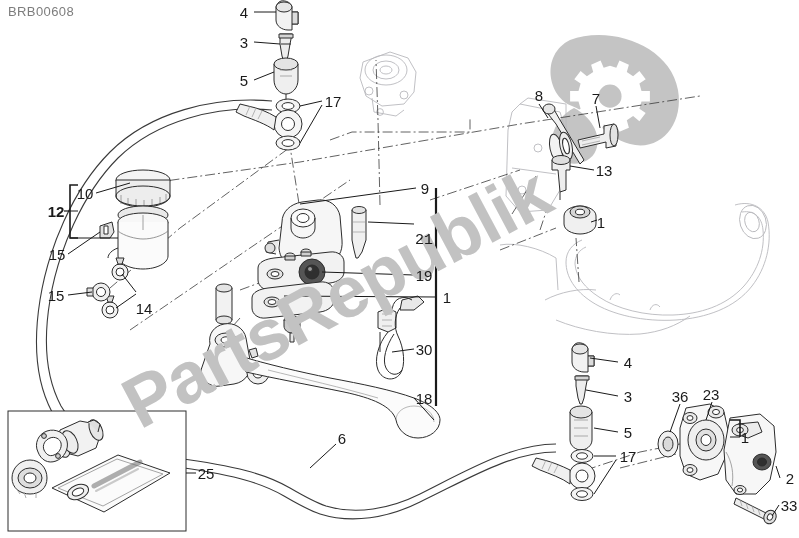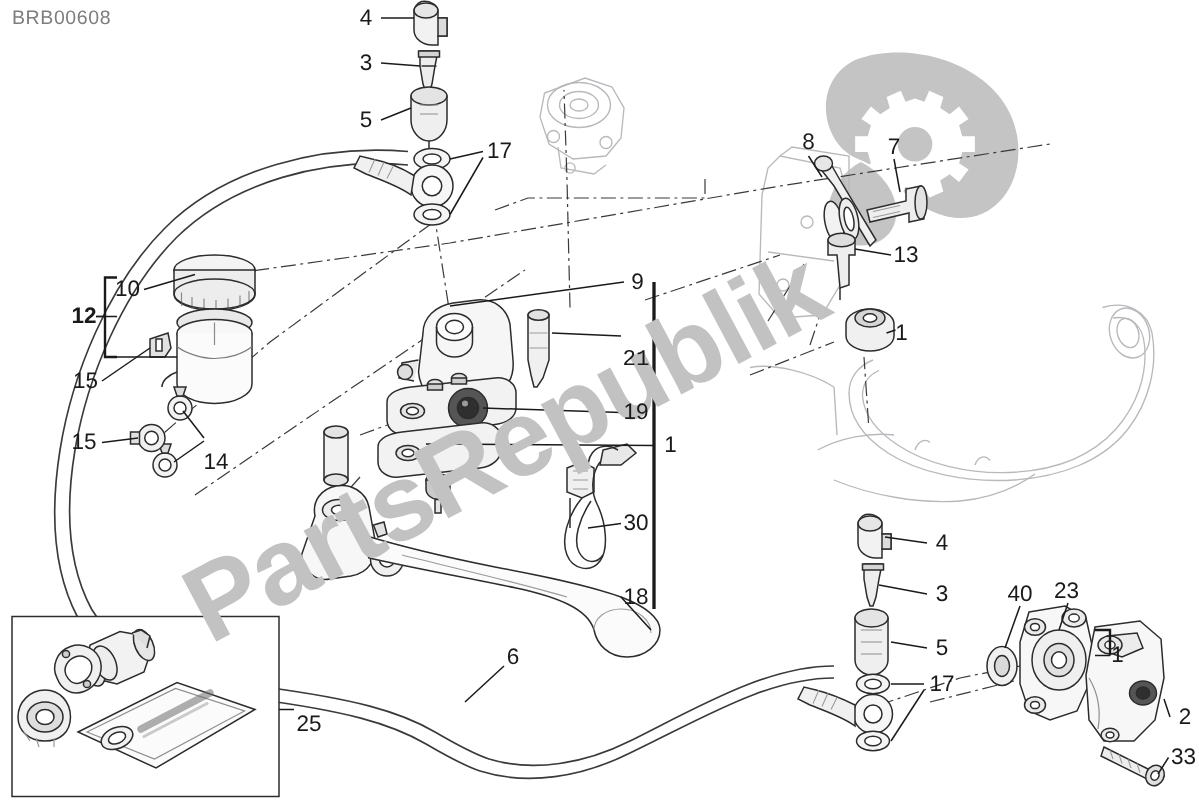--- a/index.html
+++ b/index.html
@@ -500,25 +500,25 @@
       <div class="callout" style="left: 57px; top: 254px;">15</div>
       <div class="callout" style="left: 56px; top: 295px;">15</div>
       <div class="callout" style="left: 144px; top: 308px;">14</div>
       <div class="callout" style="left: 425px; top: 188px;">9</div>
       <div class="callout" style="left: 424px; top: 240px; font-family: Liberation Mono, monospace;">21</div>
       <div class="callout" style="left: 424px; top: 275px; text-align: center;">19</div>
       <div class="callout" style="left: 447px; top: 297px;">1</div>
       <div class="callout" style="left: 424px; top: 349px;">30</div>
       <div class="callout" style="left: 424px; top: 398px;">18</div>
       <div class="callout" style="left: 342px; top: 438px;">6</div>
-      <div class="callout" style="left: 206px; top: 483px;">25</div>
+      <div class="callout" style="left: 206px; top: 473px;">25</div>
       <div class="callout" style="left: 628px; top: 362px;">4</div>
       <div class="callout" style="left: 628px; top: 396px;">3</div>
       <div class="callout" style="left: 628px; top: 432px;">5</div>
       <div class="callout" style="left: 628px; top: 456px;">17</div>
-      <div class="callout" style="left: 680px; top: 396px;">40</div>
+      <div class="callout" style="left: 680px; top: 396px;">36</div>
       <div class="callout" style="left: 711px; top: 394px;">23</div>
       <div class="callout" style="left: 745px; top: 437px;">1</div>
       <div class="callout" style="left: 790px; top: 478px;">2</div>
       <div class="callout" style="left: 789px; top: 505px;">33</div>
     </div>
 
 </div>
 
 </body></html>

